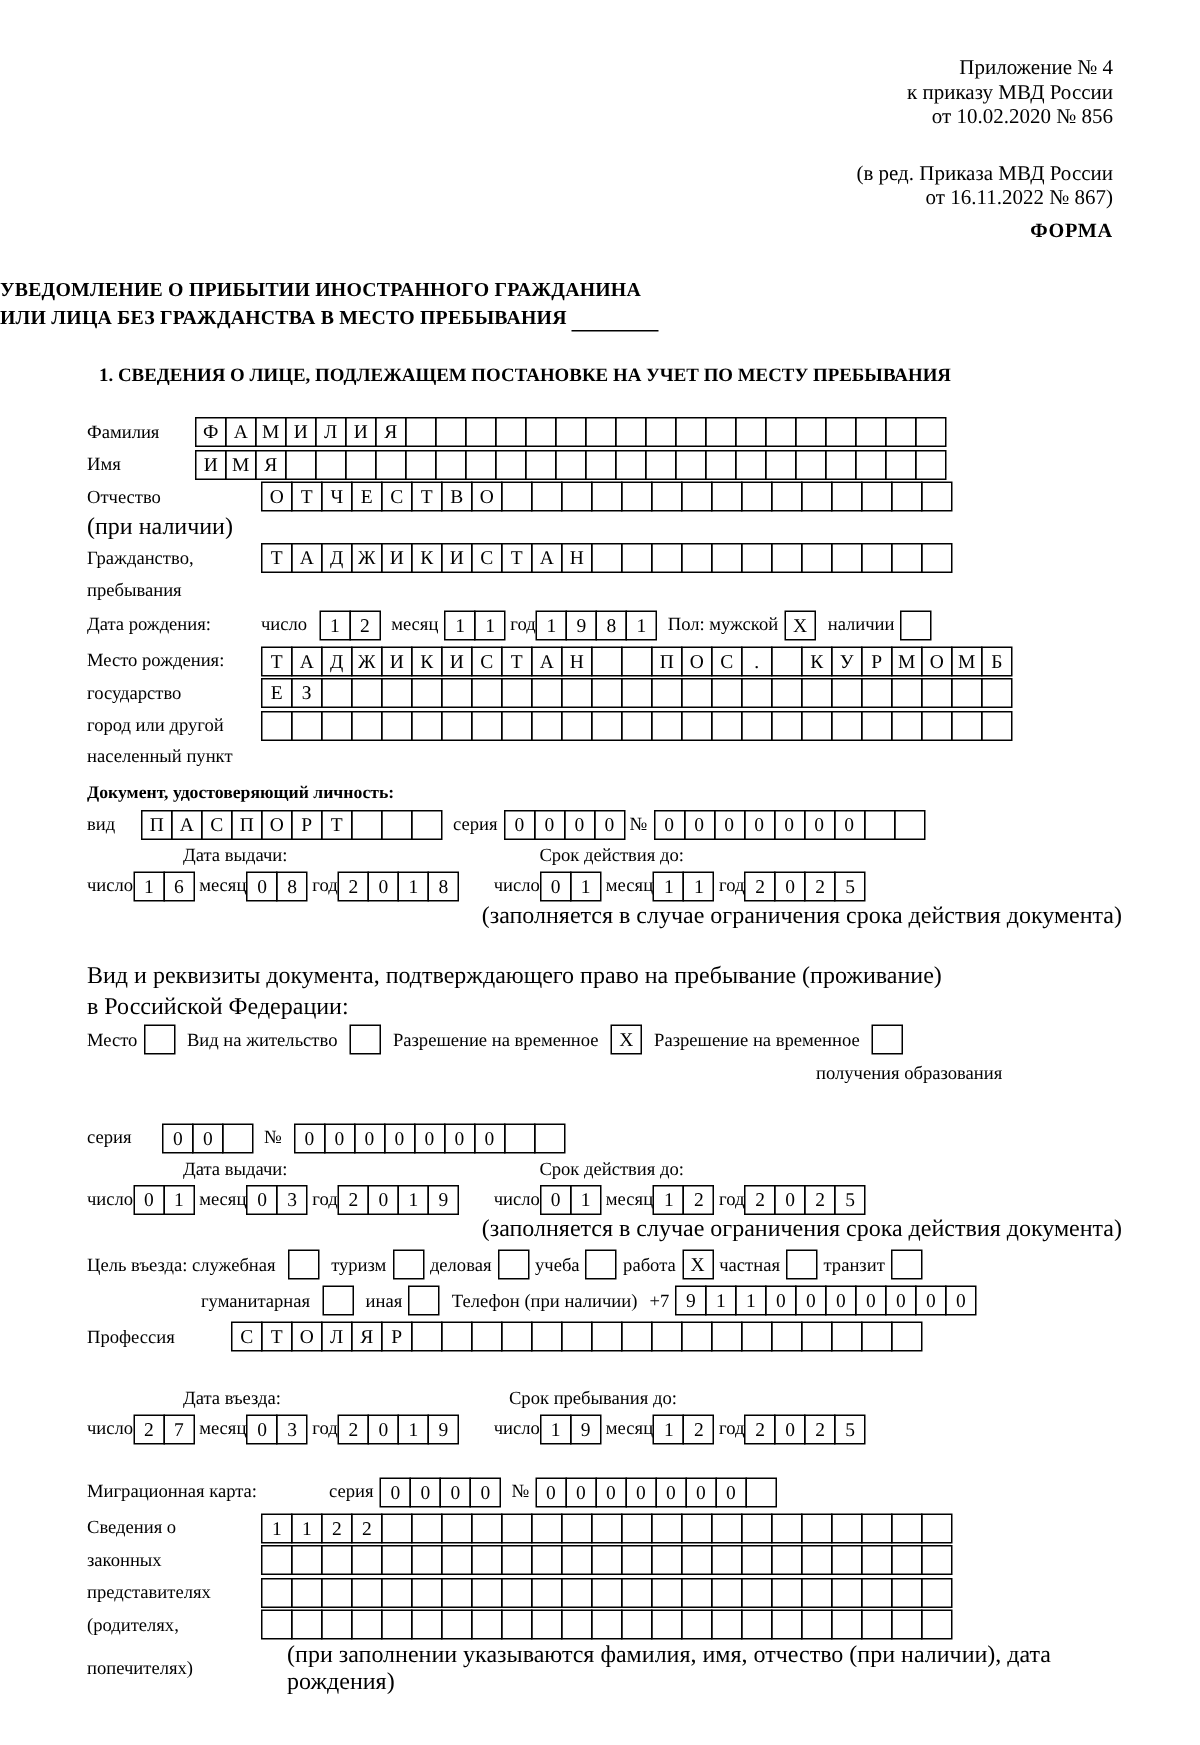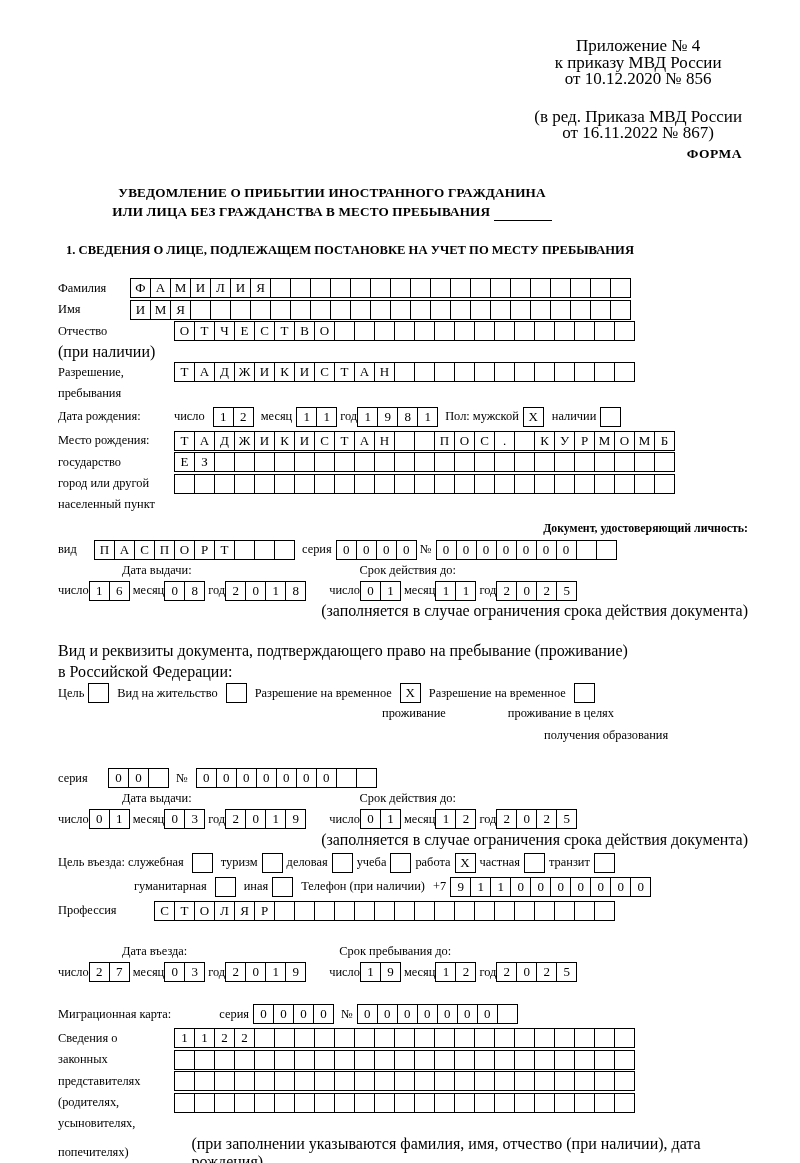--- a/index.html
+++ b/index.html
@@ -19,39 +19,38 @@
     position: relative;
     width: 800px;
     height: 1163px;
     padding: 0;
     box-sizing: border-box;
   }
   .hdr {
     position: absolute;
     top: 38px;
     right: 58px;
-    text-align: center;
-    font-size: 17px;
+    text-align: right;
+    font-size: 14px;
     line-height: 16.5px;
   }
   .hdr .grp2 { margin-top: 21px; }
   .forma {
     position: absolute;
     top: 146px;
     right: 58px;
     font-weight: bold;
     font-size: 13.5px;
     letter-spacing: 0.5px;
   }
   .title {
     position: absolute;
     top: 183px;
     left: 0;
     width: 664px;
-    text-align: center;
     font-weight: bold;
     font-size: 13.2px;
     line-height: 19px;
     letter-spacing: 0.15px;
   }
   .title .ul {
     display: inline-block;
     width: 58px;
     border-bottom: 1px solid #000;
     vertical-align: bottom;
@@ -117,21 +116,21 @@
   .mt4 { margin-top: 4px; }
 </style>
 </head>
 <body>
 
 <div class="page">
 
   <div class="hdr">
     <div>Приложение № 4</div>
     <div>к приказу МВД России</div>
-    <div>от 10.12.2020 № 856</div>
+    <div>от 10.02.2020 № 856</div>
     <div class="grp2">(в ред. Приказа МВД России</div>
     <div>от 16.11.2022 № 867)</div>
   </div>
 
   <div class="forma">ФОРМА</div>
 
   <div class="title">
     <div>УВЕДОМЛЕНИЕ О ПРИБЫТИИ ИНОСТРАННОГО ГРАЖДАНИНА</div>
     <div><span>ИЛИ ЛИЦА БЕЗ ГРАЖДАНСТВА В МЕСТО ПРЕБЫВАНИЯ</span> <span class="ul"></span></div>
   </div>
@@ -228,21 +227,21 @@
           <div class="cell"></div>
           <div class="cell"></div>
           <div class="cell"></div>
         </div>
     </div>
     <div class="row" style="min-height:17px">
       <div class="lbl small" style="width:116px">(при наличии)</div>
     </div>
 
     <div class="row">
-      <div class="lbl" style="width:116px">Разрешение,</div>
+      <div class="lbl" style="width:116px">Гражданство,</div>
       <div class="cells" id="citizenship-cells">
           <div class="cell">Т</div>
           <div class="cell">А</div>
           <div class="cell">Д</div>
           <div class="cell">Ж</div>
           <div class="cell">И</div>
           <div class="cell">К</div>
           <div class="cell">И</div>
           <div class="cell">С</div>
           <div class="cell">Т</div>
@@ -386,21 +385,21 @@
           <div class="cell"></div>
           <div class="cell"></div>
           <div class="cell"></div>
           <div class="cell"></div>
         </div>
     </div>
     <div class="row" style="min-height:19px">
       <div class="lbl" style="width:116px">населенный пункт</div>
     </div>
 
-    <div class="row mt4" style="justify-content:flex-end">
+    <div class="row mt4" style="justify-content:flex-start">
       <div class="bold" style="font-size:11.8px">Документ, удостоверяющий личность:</div>
     </div>
 
     <div class="row">
       <div class="lbl" style="width:36px">вид</div>
       <div class="cells" id="doc-kind">
           <div class="cell">П</div>
           <div class="cell">А</div>
           <div class="cell">С</div>
           <div class="cell">П</div>
@@ -490,41 +489,35 @@
     </div>
 
     <div class="row mt6" style="min-height:18px">
       <div class="small">Вид и реквизиты документа, подтверждающего право на пребывание (проживание)</div>
     </div>
     <div class="row" style="min-height:20px">
       <div class="small">в Российской Федерации:</div>
     </div>
 
     <div class="row">
-      <div class="lbl">Цель</div>
+      <div class="lbl">Место</div>
       <div class="spacer4"></div>
       <div class="box"></div>
       <div class="gap"></div>
       <div class="lbl">Вид на жительство</div>
       <div class="gap"></div>
       <div class="box"></div>
       <div class="gap"></div>
       <div class="lbl">Разрешение на временное</div>
       <div class="gap"></div>
       <div class="box">Х</div>
       <div class="gap"></div>
       <div class="lbl">Разрешение на временное</div>
       <div class="gap"></div>
       <div class="box"></div>
-    </div>
-    <div class="row" style="min-height:18px">
-      <div style="width:324px"></div>
-      <div class="lbl">проживание</div>
-      <div style="width:62px"></div>
-      <div class="lbl">проживание в целях</div>
     </div>
     <div class="row" style="min-height:22px">
       <div style="width:486px"></div>
       <div class="lbl">получения образования</div>
     </div>
 
     <div class="row mt6">
       <div class="lbl" style="width:50px">серия</div>
       <div class="cells" id="permit-series">
           <div class="cell">0</div>
@@ -868,21 +861,18 @@
           <div class="cell"></div>
           <div class="cell"></div>
           <div class="cell"></div>
           <div class="cell"></div>
           <div class="cell"></div>
           <div class="cell"></div>
           <div class="cell"></div>
         </div>
     </div>
     <div class="row" style="min-height:19px">
-      <div class="lbl" style="width:116px">усыновителях,</div>
-    </div>
-    <div class="row" style="min-height:19px">
       <div class="lbl" style="width:116px">попечителях)</div>
       <div class="note" style="margin-left:23px">(при заполнении указываются фамилия, имя, отчество (при наличии), дата рождения)</div>
     </div>
 
   </div>
 </div>
 
 </body></html>

